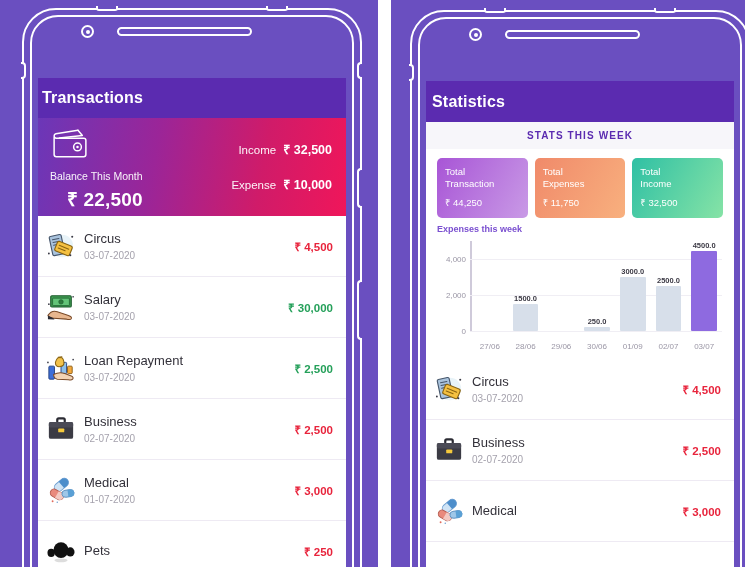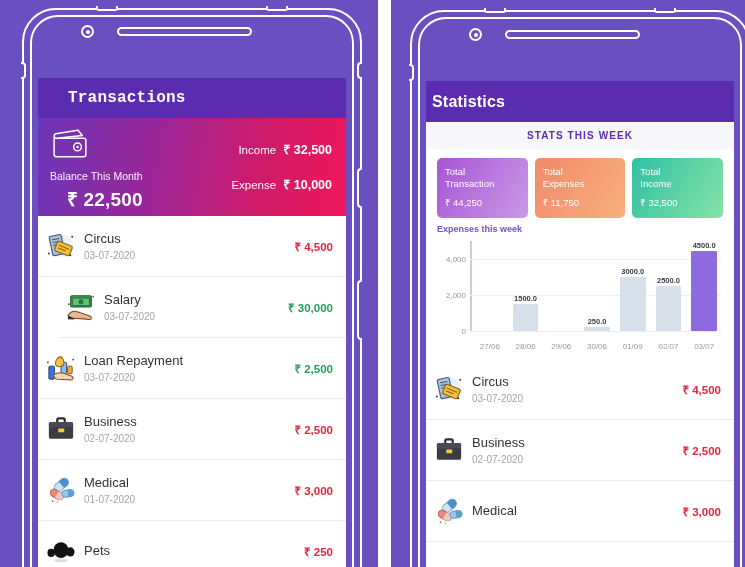--- a/index.html
+++ b/index.html
@@ -102,21 +102,21 @@
     <div class="side-tab left" style="left:21px;top:62px;"></div>
     <div class="side-tab right" style="left:357px;top:62px;"></div>
     <div class="side-tab right" style="left:357px;top:168px;height:40px;"></div>
     <div class="side-tab right" style="left:357px;top:280px;height:60px;"></div>
 
     <div class="cam" style="left:81px;top:25px;"></div>
     <div class="speaker" style="left:117px;top:27px;width:135px;"></div>
 
     <div class="screen" style="left:38px;top:78px;width:308px;height:489px;">
 
-      <div class="appbar" style="height:40px;padding:0 30px;font-family:Liberation Mono, monospace;">
+      <div class="appbar" style="height:40px;padding:0 4px;">
         <div class="title">Transactions</div>
       </div>
 
       <div class="balance" style="height:98px;">
         <div class="left">
           <svg class="wallet" viewBox="0 0 44 34" fill="none">
             <path d="M4 10.5 L4 30 Q4 32.5 6.5 32.5 L37.5 32.5 Q40 32.5 40 30 L40 14 Q40 11.5 37.5 11.5 L6.5 11.5 Q4 11.5 4 9 Q4 7 6 6.5 L31 2.5" stroke="#ffffff" stroke-width="1.7" stroke-linejoin="round" stroke-linecap="round"></path>
             <path d="M31 2.5 L36 8.5 L10 11.3" stroke="#ffffff" stroke-width="1.7" stroke-linejoin="round" stroke-linecap="round"></path>
             <circle cx="30.5" cy="21.5" r="4.4" stroke="#ffffff" stroke-width="1.7"></circle>
             <circle cx="30.5" cy="21.5" r="1.4" fill="#ffffff"></circle>
@@ -151,21 +151,21 @@
                 <circle cx="26" cy="25" r="1.1" fill="#3a3a46"></circle>
                 <circle cx="3" cy="23" r="1" fill="#3a3a46"></circle>
               </svg>
             </div>
        <div class="txmid">
          <div class="txname">Circus</div>
          <div class="txdate">03-07-2020</div>
        </div>
        <div class="txamt neg">₹ 4,500</div>
           </div>
-          <div class="txrow" style="height: 61px; padding-top: 0px; margin-left: 20px;">
+          <div class="txrow" style="height: 61px; padding-top: 0px;">
             <div class="txicon">
               <svg class="ic" viewBox="0 0 32 30">
       <rect x="5" y="3" width="22" height="12" rx="1.2" fill="#3f9b52" stroke="#1f5c2e" stroke-width="1.2"></rect>
       <rect x="7" y="5.5" width="18" height="8" rx="0.8" fill="#63c478" stroke="#1f5c2e" stroke-width="0.8"></rect>
       <circle cx="16" cy="9.5" r="2.4" fill="#2f7c40" stroke="#1f5c2e" stroke-width="0.7"></circle>
       <path d="M2 24 Q6 18 12 20 L24 24 Q28 25.5 27 27.5 Q26 29 22 28 L8 27 Q3 27 2 24Z" fill="#e8b78f" stroke="#7a4a28" stroke-width="1.1" stroke-linejoin="round"></path>
       <path d="M2 24 L2 28 L9 28.5 L8 27Z" fill="#2b2b34"></path>
       <circle cx="29" cy="4" r="0.9" fill="#3a3a46"></circle>
                 <circle cx="3" cy="12" r="0.9" fill="#3a3a46"></circle>
               </svg>

